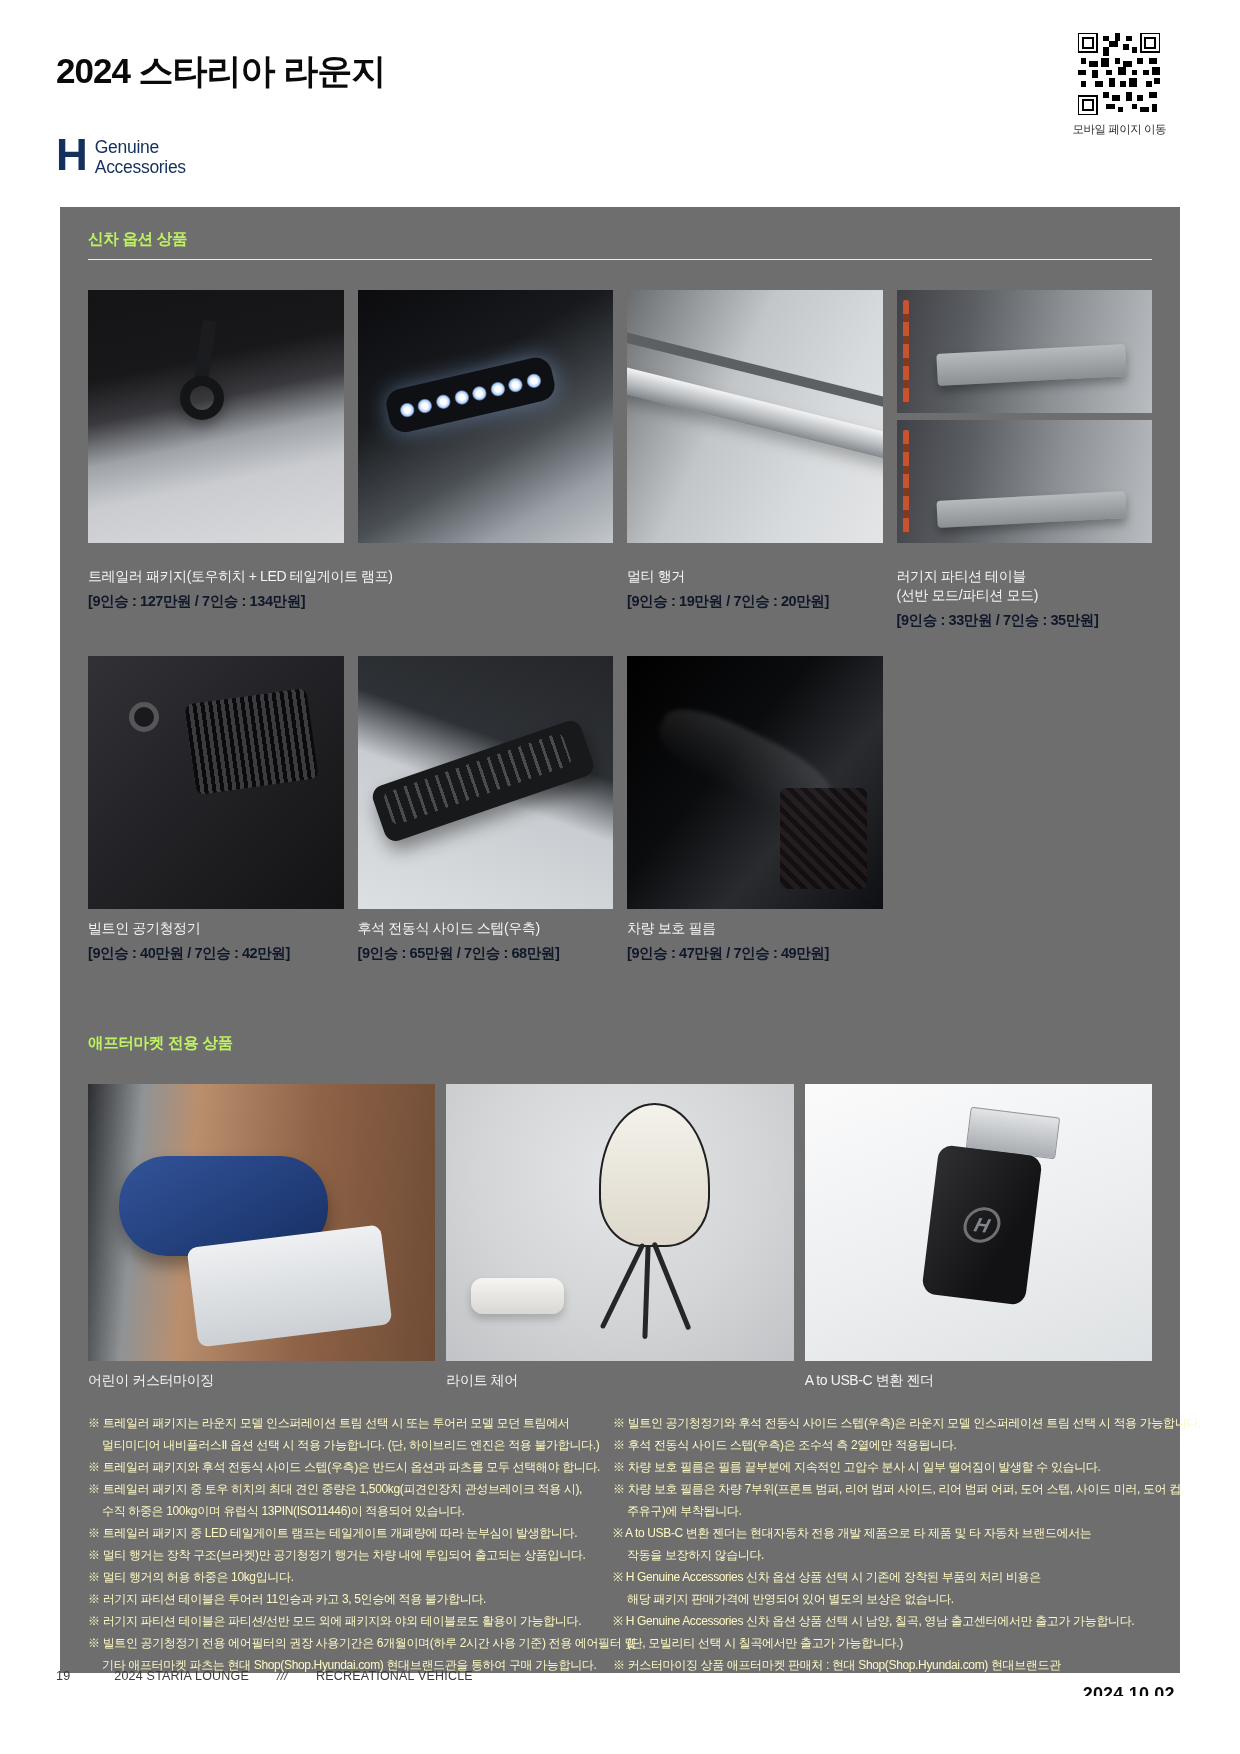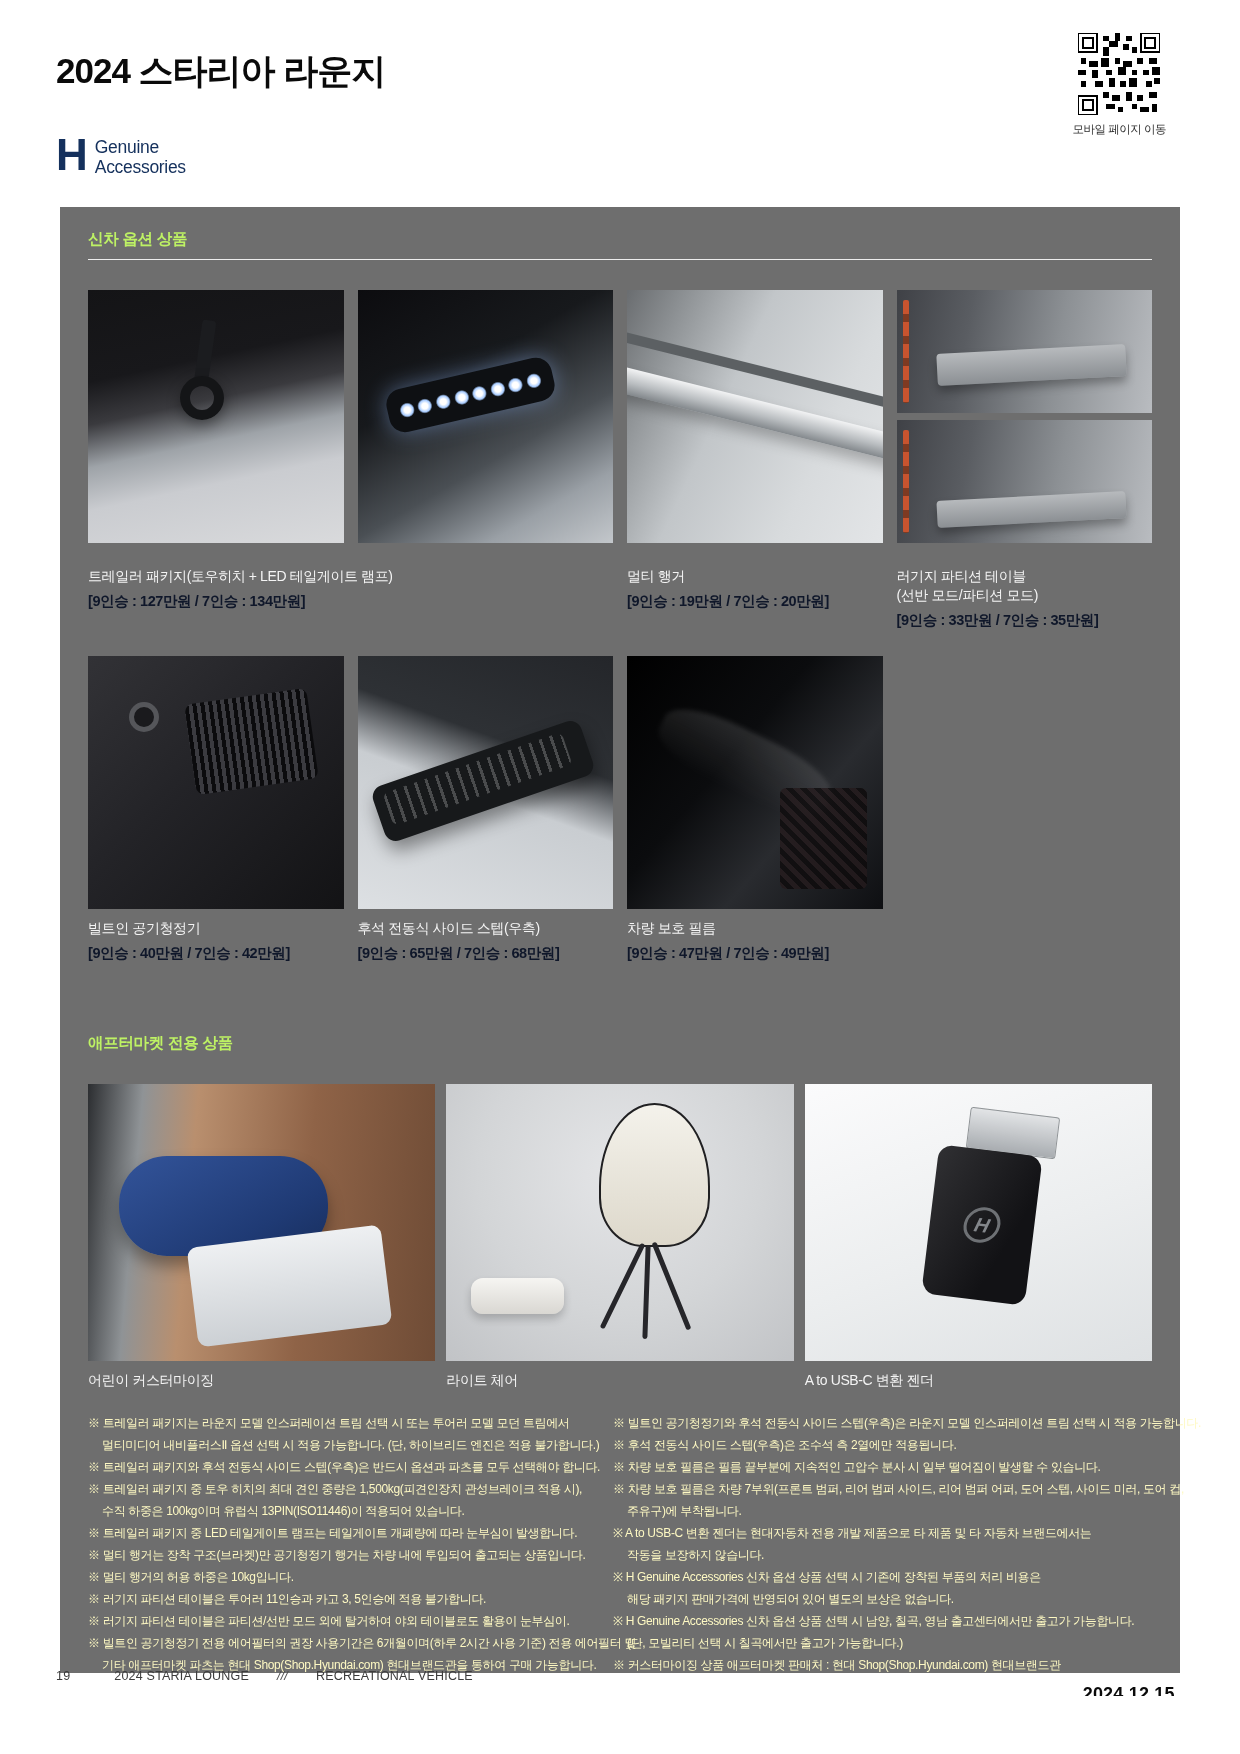--- a/index.html
+++ b/index.html
@@ -297,42 +297,42 @@
       <div class="fn-col">
         <div class="fn-line">※ 트레일러 패키지는 라운지 모델 인스퍼레이션 트림 선택 시 또는 투어러 모델 모던 트림에서</div>
         <div class="fn-line cont">멀티미디어 내비플러스Ⅱ 옵션 선택 시 적용 가능합니다. (단, 하이브리드 엔진은 적용 불가합니다.)</div>
         <div class="fn-line">※ 트레일러 패키지와 후석 전동식 사이드 스텝(우측)은 반드시 옵션과 파츠를 모두 선택해야 합니다.</div>
         <div class="fn-line">※ 트레일러 패키지 중 토우 히치의 최대 견인 중량은 1,500kg(피견인장치 관성브레이크 적용 시),</div>
         <div class="fn-line cont">수직 하중은 100kg이며 유럽식 13PIN(ISO11446)이 적용되어 있습니다.</div>
         <div class="fn-line">※ 트레일러 패키지 중 LED 테일게이트 램프는 테일게이트 개폐량에 따라 눈부심이 발생합니다.</div>
         <div class="fn-line">※ 멀티 행거는 장착 구조(브라켓)만 공기청정기 행거는 차량 내에 투입되어 출고되는 상품입니다.</div>
         <div class="fn-line">※ 멀티 행거의 허용 하중은 10kg입니다.</div>
         <div class="fn-line">※ 러기지 파티션 테이블은 투어러 11인승과 카고 3, 5인승에 적용 불가합니다.</div>
-        <div class="fn-line">※ 러기지 파티션 테이블은 파티션/선반 모드 외에 탈거하여 야외 테이블로도 활용이 눈부심이.</div>
+        <div class="fn-line">※ 러기지 파티션 테이블은 파티션/선반 모드 외에 패키지와 야외 테이블로도 활용이 가능합니다.</div>
         <div class="fn-line">※ 빌트인 공기청정기 전용 에어필터의 권장 사용기간은 6개월이며(하루 2시간 사용 기준) 전용 에어필터 및</div>
         <div class="fn-line cont">기타 애프터마켓 파츠는 현대 Shop(Shop.Hyundai.com) 현대브랜드관을 통하여 구매 가능합니다.</div>
       </div>
       <div class="fn-col right">
         <div class="fn-line">※ 빌트인 공기청정기와 후석 전동식 사이드 스텝(우측)은 라운지 모델 인스퍼레이션 트림 선택 시 적용 가능합니다.</div>
         <div class="fn-line">※ 후석 전동식 사이드 스텝(우측)은 조수석 측 2열에만 적용됩니다.</div>
         <div class="fn-line">※ 차량 보호 필름은 필름 끝부분에 지속적인 고압수 분사 시 일부 떨어짐이 발생할 수 있습니다.</div>
         <div class="fn-line">※ 차량 보호 필름은 차량 7부위(프론트 범퍼, 리어 범퍼 사이드, 리어 범퍼 어퍼, 도어 스텝, 사이드 미러, 도어 컵,</div>
         <div class="fn-line cont">주유구)에 부착됩니다.</div>
         <div class="fn-line">※ A to USB-C 변환 젠더는 현대자동차 전용 개발 제품으로 타 제품 및 타 자동차 브랜드에서는</div>
         <div class="fn-line cont">작동을 보장하지 않습니다.</div>
         <div class="fn-line">※ H Genuine Accessories 신차 옵션 상품 선택 시 기존에 장착된 부품의 처리 비용은</div>
         <div class="fn-line cont">해당 패키지 판매가격에 반영되어 있어 별도의 보상은 없습니다.</div>
         <div class="fn-line">※ H Genuine Accessories 신차 옵션 상품 선택 시 남양, 칠곡, 영남 출고센터에서만 출고가 가능합니다.</div>
         <div class="fn-line cont">(단, 모빌리티 선택 시 칠곡에서만 출고가 가능합니다.)</div>
         <div class="fn-line">※ 커스터마이징 상품 애프터마켓 판매처 : 현대 Shop(Shop.Hyundai.com) 현대브랜드관</div>
       </div>
     </div>
   </div>
 
-  <div class="date">2024.12.15.</div>
+  <div class="date">2024.10.02.</div>
   <div class="footer-left">
     <span class="pnum">19</span>
     <span class="brand">2024 STARIA LOUNGE</span>
     <span class="divider">///</span>
     <span class="category">RECREATIONAL VEHICLE</span>
   </div>
 
 </div>
 
 </body></html>

